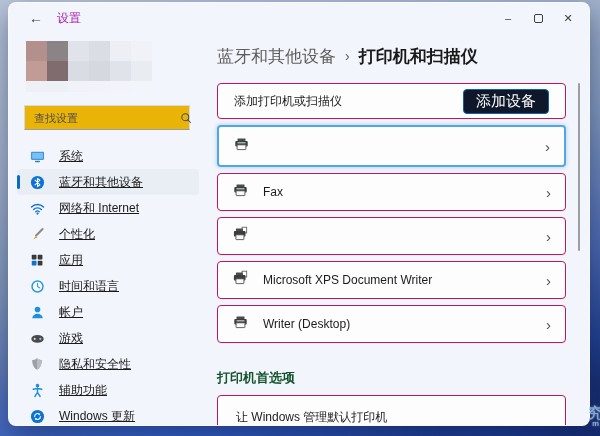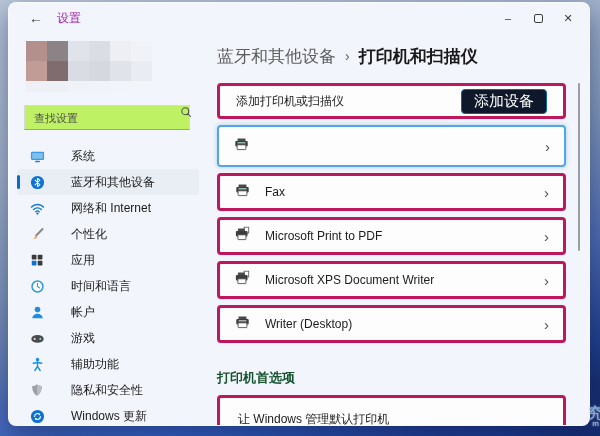--- a/index.html
+++ b/index.html
@@ -27,45 +27,45 @@
     font-size:11px; color:#3e3e3e; cursor:pointer; }
   .maxbox { width:9px; height:9px; border:1px solid #3e3e3e; border-radius:2px; display:block; }
   .ctrl.close { margin-right:6px; }
 
   
   .sidebar { position:absolute; left:0; top:30px; width:200px; bottom:0; }
   .mosaic { margin:8px 0 0 17px; width:126px; display:grid;
     grid-template-columns:repeat(6,21px); grid-template-rows:20px 20px 11px; filter:blur(.4px); }
   .mosaic div { width:21px; }
   .search-box { position:relative; margin:13px 0 0 15px; width:166px; height:25px;
-    background:#bef264; border:1px solid #d7d9dd; border-bottom:1px solid #9a9da2; border-radius:0;
-    display:flex; }
+    background:#eab308; border:1px solid #d7d9dd; border-bottom:1px solid #9a9da2; border-radius:0;
+    display:flex; align-items:center; }
   .search-box input { border:0; outline:0; background:transparent; flex:1; height:100%;
     padding:0 4px 0 9px; font-size:11px; color:#333;
     font-family:"Liberation Sans","DejaVu Sans",sans-serif; }
   .search-box input::placeholder { color:#4f4f4f; opacity:1; }
   .search-glyph { margin-right:8px; display:flex; }
 
   .nav { margin-top:13px; padding:0 10px 0 8px; }
   .nav-item { position:relative; height:26px; display:flex; align-items:center;
     padding-left:12px; border-radius:4px; cursor:pointer; }
   .nav-item.selected { background:#e9edf4; }
   .nav-item.selected::before { content:""; position:absolute; left:0; top:6px; bottom:6px;
     width:3px; border-radius:2px; background:#0b6dbf; }
   .nicon { width:16px; height:16px; display:flex; align-items:center; justify-content:center; }
-  .nlabel { margin-left:26px; font-size:12px; color:#1b1b1b; white-space:nowrap; }
+  .nlabel { margin-left:14px; font-size:12px; color:#1b1b1b; white-space:nowrap;text-decoration:underline; }
 
   
   .main { position:absolute; left:200px; top:30px; right:0; bottom:0; padding:0 23px 0 8px; }
   .breadcrumb { margin-top:10px; height:26px; display:flex; align-items:center; font-size:17px; }
   .crumb-parent { color:#5d5d5d; cursor:pointer; }
   .crumb-sep { color:#5d5d5d; margin:0 9px; font-size:14px; }
   .crumb-current { color:#191919; font-weight:bold; }
 
-  .card { background:#fdfdfd; border:3px solid #be185d; border-radius:4px;
+  .card { background:#fdfdfd; border:1px solid #be185d; border-radius:4px;
     display:flex; align-items:center; box-shadow:0 1px 1px rgba(0,0,0,.03); }
   .add-card { margin-top:14px; height:36px; padding:0 16px; }
   .add-label { font-size:12px; color:#1b1b1b; }
   .add-btn { margin-left:auto; min-width:78px; height:25px; padding:0 12px;
     background:#0f172a; border:1px solid #0a62ab; border-radius:4px;
     color:#fff; font-size:15px; cursor:pointer;
     font-family:"Liberation Sans","DejaVu Sans",sans-serif; }
 
   .printer-card { margin-top:6px; height:38px; padding:0 14px; cursor:pointer; }
   .printer-card.highlighted { border:2px solid #54a5e4; height:42px; margin-top:6px;
@@ -214,35 +214,35 @@
           <svg width="15" height="15" viewBox="0 0 16 16">
               <ellipse cx="8" cy="8.4" rx="6.6" ry="4.2" fill="#4a4a4c"></ellipse>
               <circle cx="5" cy="8.4" r="1.1" fill="#dcdcdc"></circle>
               <circle cx="11" cy="8.4" r="1.1" fill="#8fc3ea"></circle>
             </svg>
         </span>
         <span class="nlabel">游戏</span>
       </div>
       <div class="nav-item">
         <span class="nicon">
-          <svg width="15" height="15" viewBox="0 0 16 16">
-              <circle cx="8" cy="2.8" r="1.9" fill="#1e8fe0"></circle>
-              <path d="M8 5.4 V10 M3.4 6.6 L8 5.8 L12.6 6.6 M8 10 L5.2 14.4 M8 10 L10.8 14.4" fill="none" stroke="#1e8fe0" stroke-width="1.5" stroke-linecap="round" stroke-linejoin="round"></path>
-            </svg>
-        </span>
-        <span class="nlabel">辅助功能</span>
-      </div>
-      <div class="nav-item">
-        <span class="nicon">
           <svg width="14" height="14" viewBox="0 0 16 16">
               <path d="M8 1.4 C10 3 12 3.5 13.6 3.5 C13.6 9 11.5 12.9 8 14.6 C4.5 12.9 2.4 9 2.4 3.5 C4 3.5 6 3 8 1.4 Z" fill="#9aa0a6"></path>
               <path d="M8 1.4 C10 3 12 3.5 13.6 3.5 C13.6 9 11.5 12.9 8 14.6 Z" fill="#b7bdc3"></path>
             </svg>
         </span>
         <span class="nlabel">隐私和安全性</span>
+      </div>
+      <div class="nav-item">
+        <span class="nicon">
+          <svg width="15" height="15" viewBox="0 0 16 16">
+              <circle cx="8" cy="2.8" r="1.9" fill="#1e8fe0"></circle>
+              <path d="M8 5.4 V10 M3.4 6.6 L8 5.8 L12.6 6.6 M8 10 L5.2 14.4 M8 10 L10.8 14.4" fill="none" stroke="#1e8fe0" stroke-width="1.5" stroke-linecap="round" stroke-linejoin="round"></path>
+            </svg>
+        </span>
+        <span class="nlabel">辅助功能</span>
       </div>
       <div class="nav-item">
         <span class="nicon">
           <svg width="15" height="15" viewBox="0 0 16 16">
               <circle cx="8" cy="8" r="7" fill="#0c72d6"></circle>
               <path d="M4.9 8 a3.1 3.1 0 0 1 5.4-2.1 M11.1 8 a3.1 3.1 0 0 1 -5.4 2.1" fill="none" stroke="#fff" stroke-width="1.2" stroke-linecap="round"></path>
               <path d="M10.6 4.4 L10.6 6.2 L8.8 6 Z" fill="#fff"></path>
               <path d="M5.4 11.6 L5.4 9.8 L7.2 10 Z" fill="#fff"></path>
             </svg>
         </span>
@@ -291,21 +291,20 @@
 
     <div class="card printer-card">
       <span>
         <svg width="17" height="16" viewBox="0 0 16 16">
             <rect x="9.6" y="1.2" width="4.6" height="5.8" fill="#fff" stroke="#555" stroke-width=".8"></rect>
             <rect x="3.4" y="2.6" width="7" height="2.6" rx=".4" fill="#4a4a4a"></rect>
             <rect x="1.4" y="5" width="11.6" height="5.4" rx="1" fill="#3d3d3d"></rect>
             <rect x="3.4" y="8.8" width="8" height="4.8" rx=".4" fill="#fbfbfb" stroke="#3d3d3d" stroke-width=".8"></rect>
           </svg>
       </span>
-      <span class="p-name">Microsoft Print to PDF</span>
       <span class="p-chevron">›</span>
     </div>
 
     <div class="card printer-card">
       <span>
         <svg width="17" height="16" viewBox="0 0 16 16">
             <rect x="9.6" y="1.2" width="4.6" height="5.8" fill="#fff" stroke="#555" stroke-width=".8"></rect>
             <rect x="3.4" y="2.6" width="7" height="2.6" rx=".4" fill="#4a4a4a"></rect>
             <rect x="1.4" y="5" width="11.6" height="5.4" rx="1" fill="#3d3d3d"></rect>
             <rect x="3.4" y="8.8" width="8" height="4.8" rx=".4" fill="#fbfbfb" stroke="#3d3d3d" stroke-width=".8"></rect>

